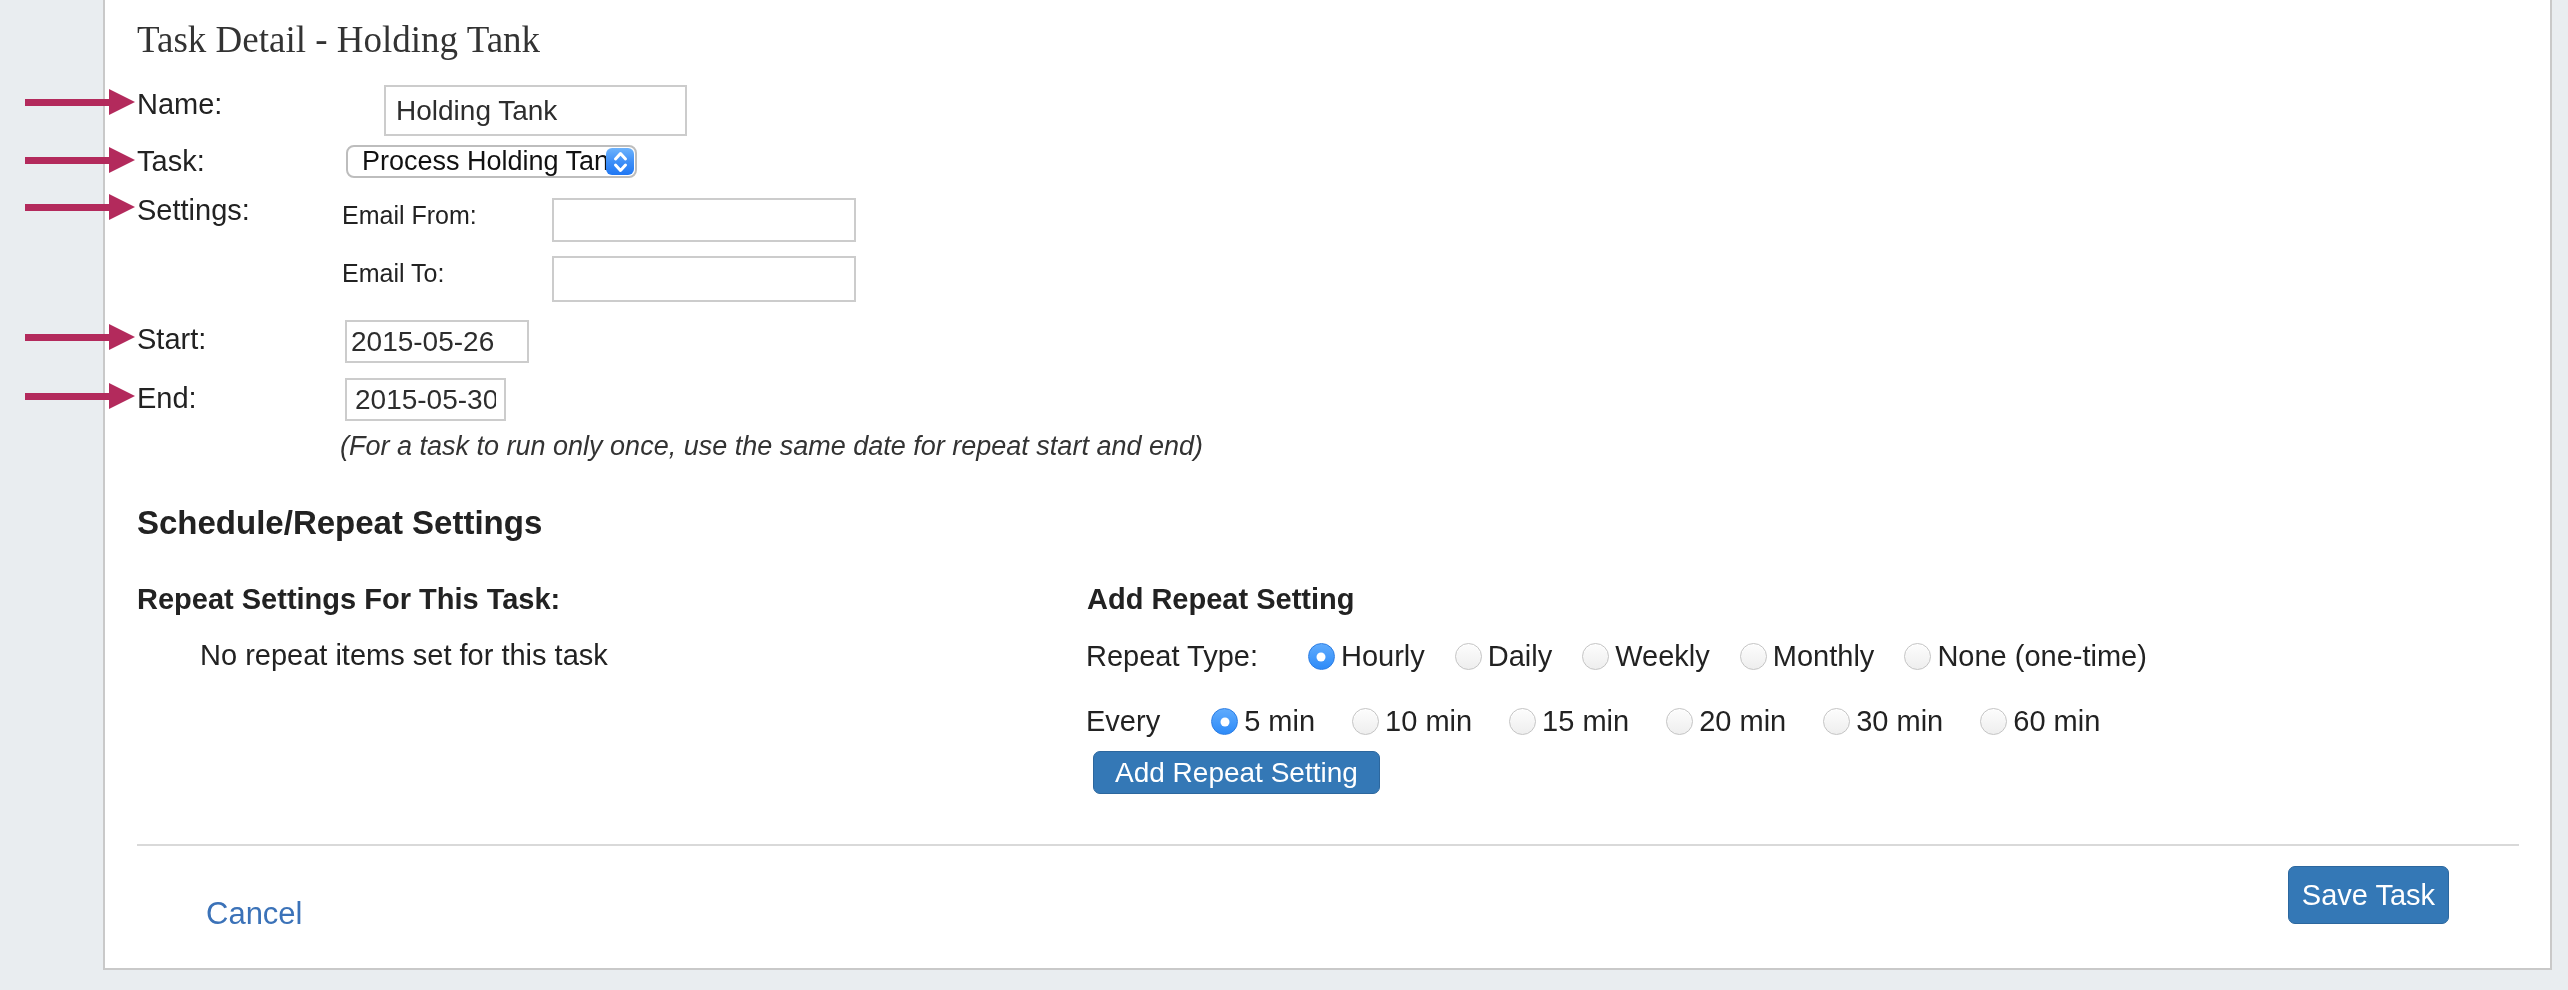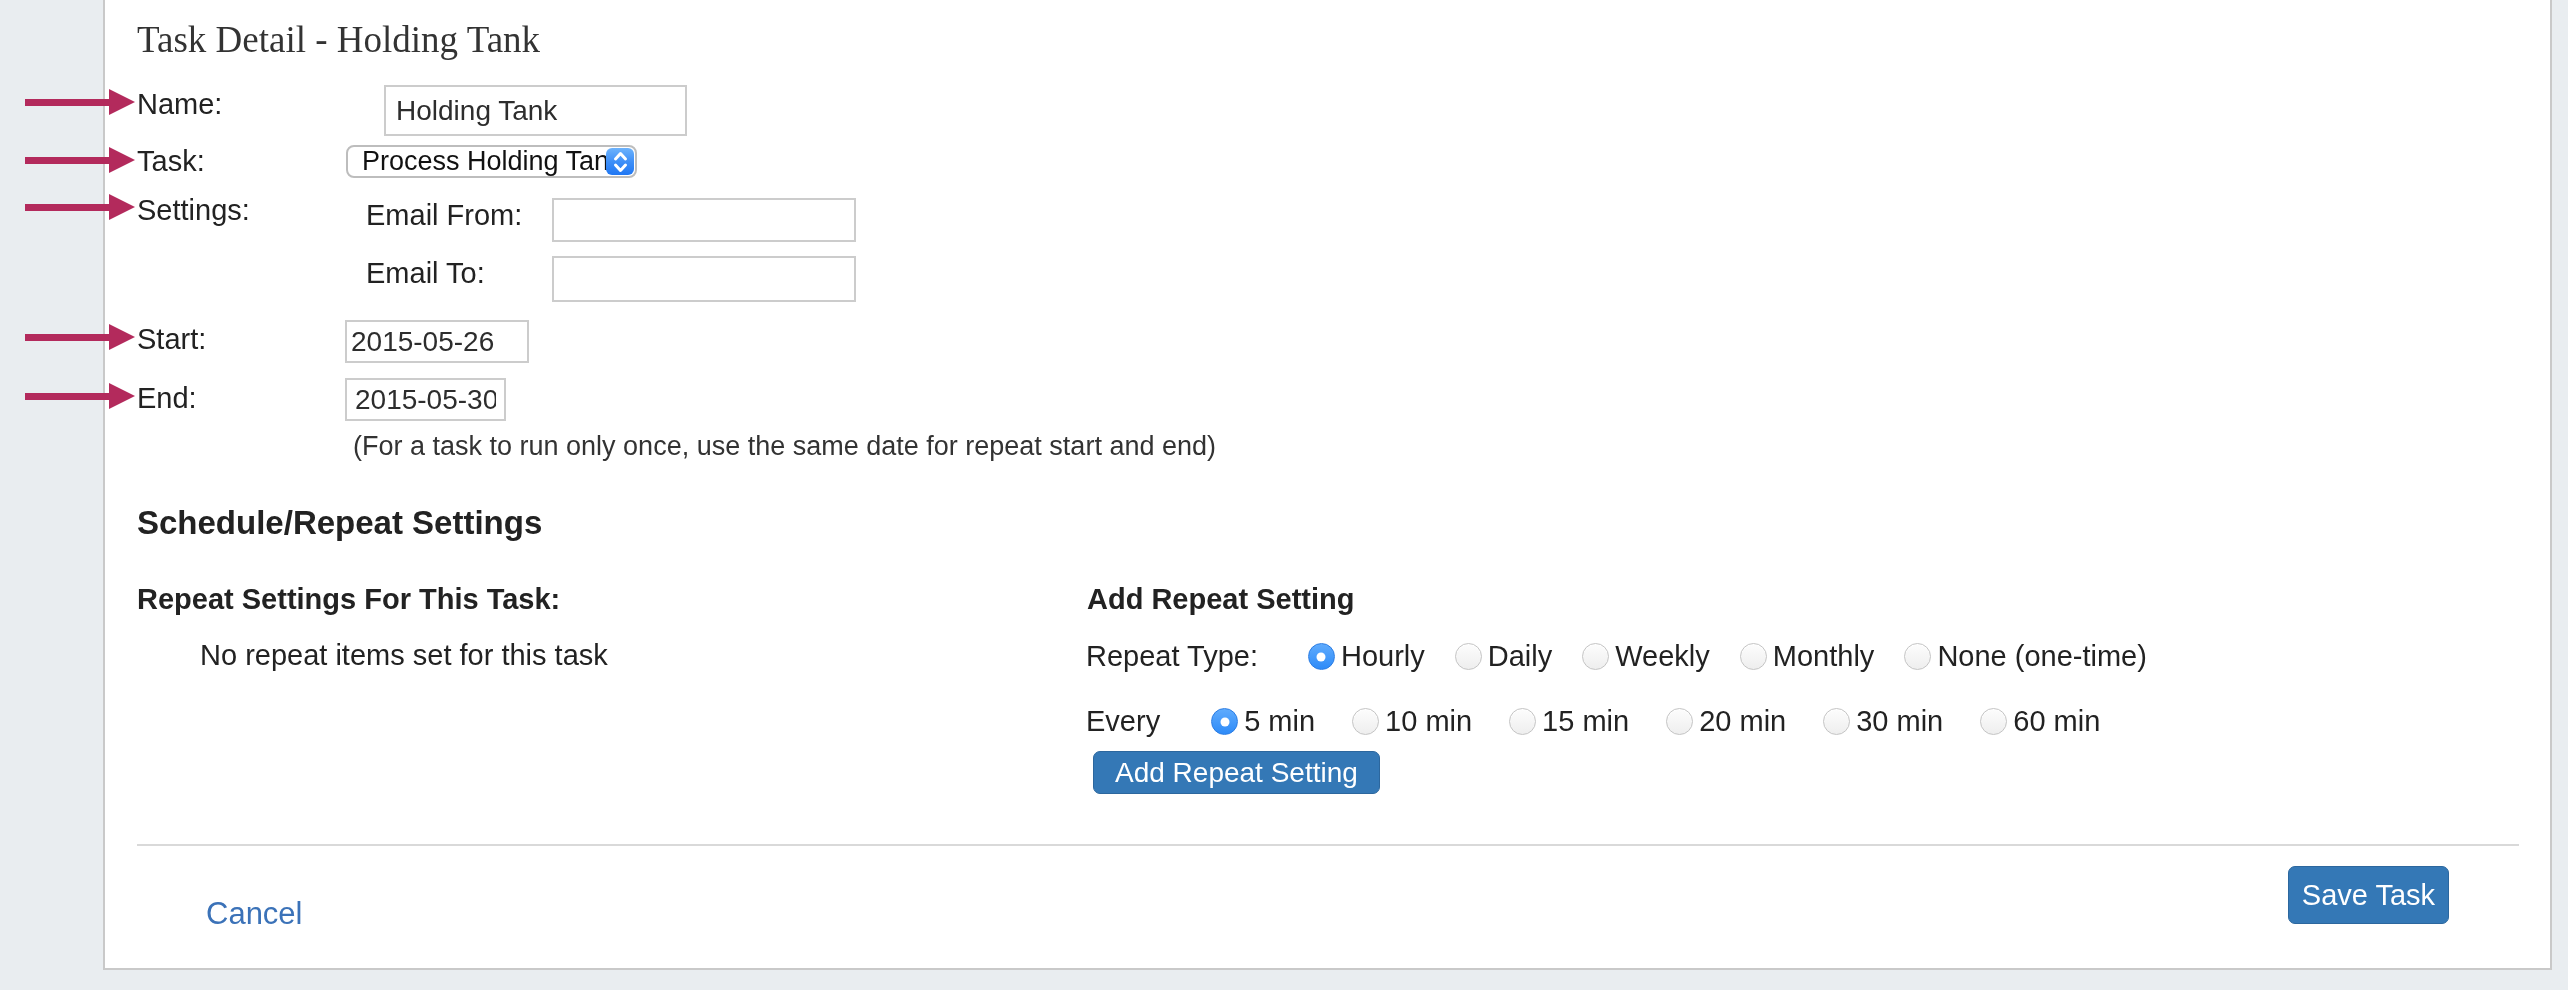--- a/index.html
+++ b/index.html
@@ -16,21 +16,21 @@
     background:#ffffff;border:2px solid #c9c9c9;box-sizing:border-box;
   }
   
   .arrow{position:absolute;left:25px;width:110px;height:26px;}
   .arrow .shaft{position:absolute;left:0;top:10px;width:84px;height:7px;background:#b32a5c;}
   .arrow .head{position:absolute;left:84px;top:0;width:0;height:0;
     border-top:13px solid transparent;border-bottom:13px solid transparent;
     border-left:26px solid #b32a5c;}
   .page-title{font-size:37px;line-height:44px;color:#333;}
   .field-label{font-size:29px;line-height:34px;color:#222;}
-  .sub-label{font-size:29px;line-height:34px;color:#222;margin-left:24px;}
+  .sub-label{font-size:25px;line-height:34px;color:#222;}
   input.text{
     box-sizing:border-box;border:2px solid #cccccc;background:#fff;
     font-family:inherit;font-size:28px;color:#2d2d2d;padding:0 10px;outline:none;
   }
   
   .select{
     box-sizing:border-box;border:2px solid #bdbdbd;border-radius:8px;background:#fff;
     display:flex;align-items:center;padding-left:14px;cursor:default;
     font-size:27px;color:#111;position:relative;
   }
@@ -118,21 +118,21 @@
 <div class="abs sub-label" style="left:342px;top:198px;">Email From:</div>
 <input class="abs text" type="text" style="left: 552px; top: 198px; width: 304px; height: 44px;" value="">
 <div class="abs sub-label" style="left:342px;top:256px;">Email To:</div>
 <input class="abs text" type="text" style="left: 552px; top: 256px; width: 304px; height: 46px;" value="">
 
 <div class="abs field-label" style="left:137px;top:322px;">Start:</div>
 <input class="abs text" type="text" style="left: 345px; top: 320px; width: 184px; height: 43px; padding: 0px 4px;" value="2015-05-26">
 <div class="abs field-label" style="left:137px;top:381px;">End:</div>
 <input class="abs text" type="text" style="left: 345px; top: 378px; width: 161px; height: 43px; padding: 0px 8px;" value="2015-05-30">
 
-<div class="abs note" style="left:353px;top:431px;">(For a task to run only once, use the same date for repeat start and end)</div>
+<div class="abs note" style="left:340px;top:431px;font-style:italic;">(For a task to run only once, use the same date for repeat start and end)</div>
 
 <div class="abs section-heading" style="left:137px;top:504px;">Schedule/Repeat Settings</div>
 
 <div class="abs col-heading" style="left:137px;top:583px;">Repeat Settings For This Task:</div>
 <div class="abs empty-msg" style="left:200px;top:639px;">No repeat items set for this task</div>
 
 <div class="abs col-heading" style="left:1087px;top:583px;">Add Repeat Setting</div>
 
 <div class="abs radio-row type-row" style="left:1086px;top:640px;">
   <span class="row-label">Repeat Type:</span>

